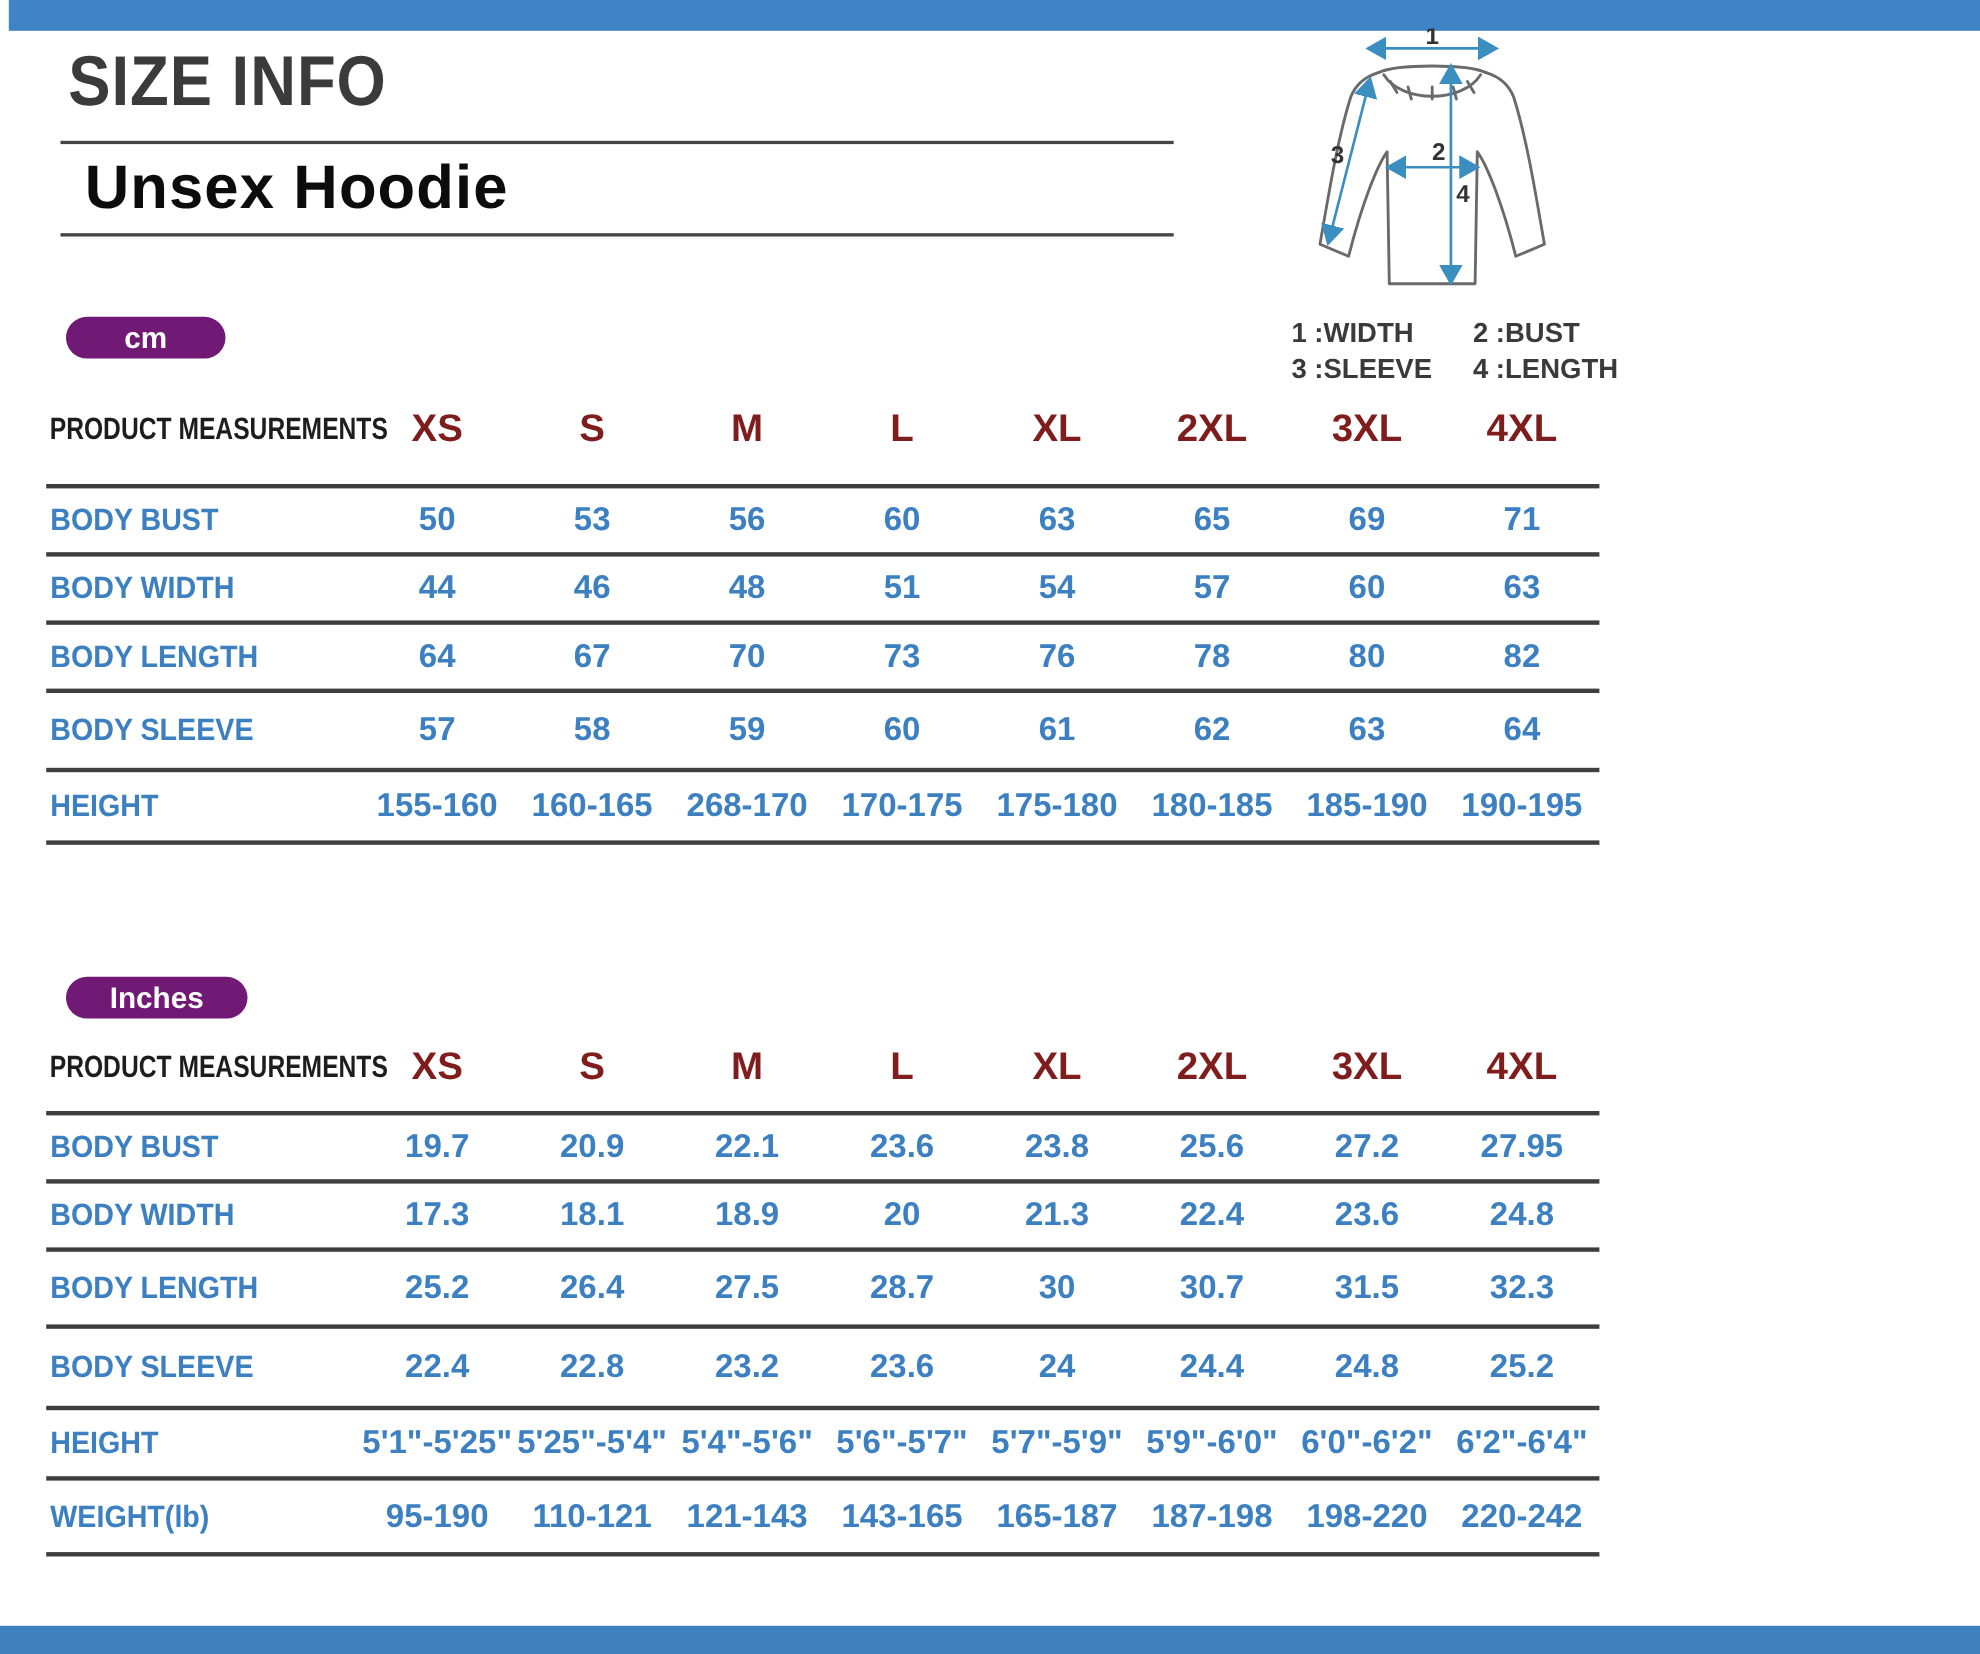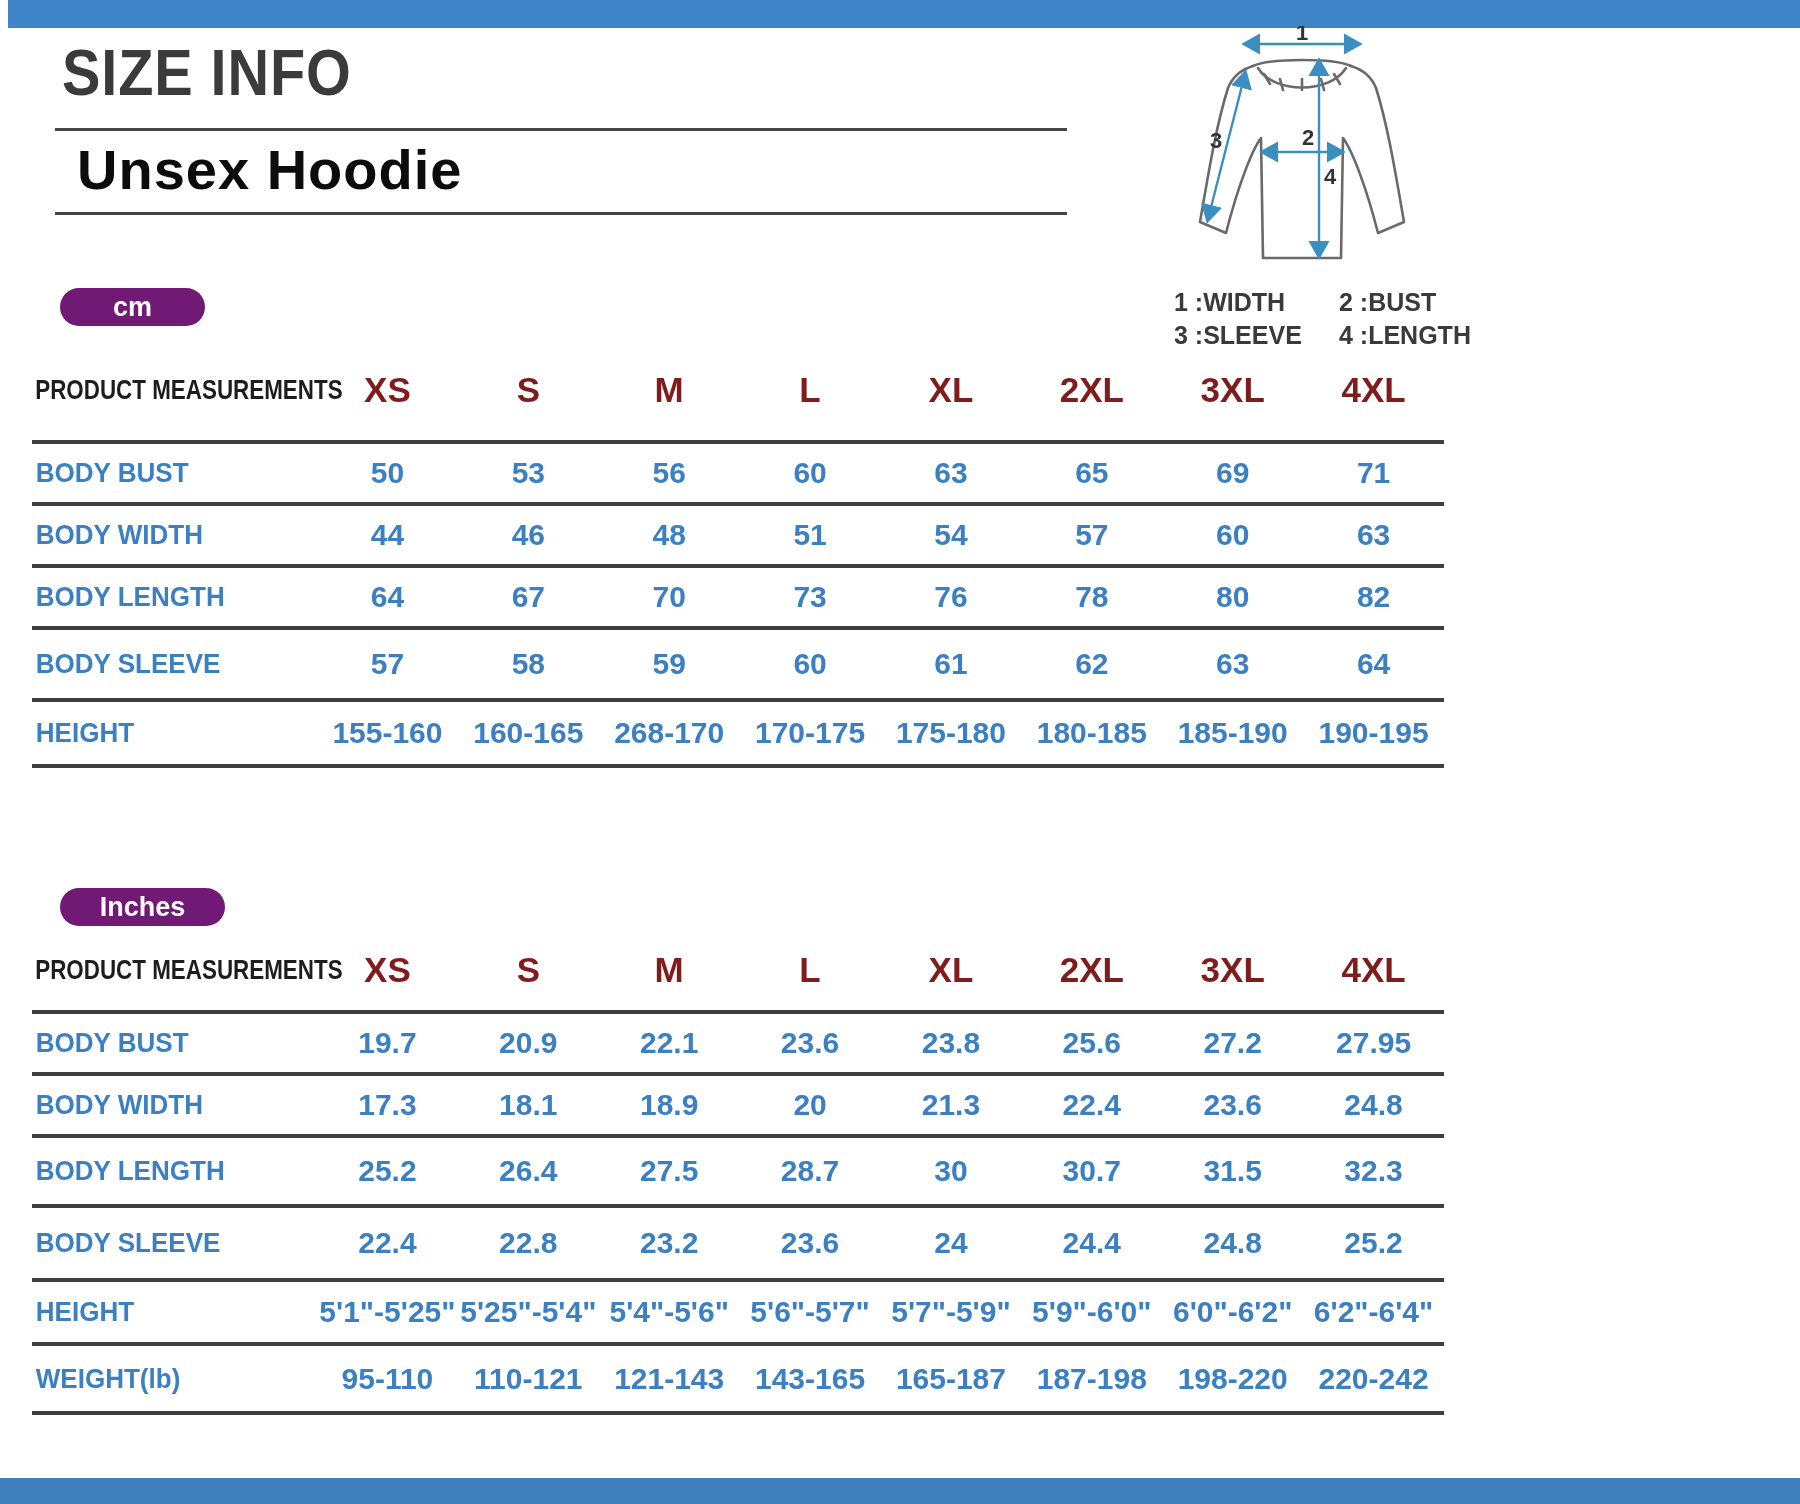--- a/index.html
+++ b/index.html
@@ -39,21 +39,21 @@
   .legend-row .c1{width:165px;margin-left:20px;}
   
   .unit-badge{
     position:absolute;left:60px;height:38px;border-radius:20px;
     background:#701a75;color:#ffffff;font-weight:bold;font-size:27px;
     display:flex;align-items:center;justify-content:center;
   }
   #badge-cm{top:288px;width:145px;}
   #badge-in{top:888px;width:165px;}
   
-  .size-table{position:absolute;left:32px;width:1412px;}
+  .size-table{position:absolute;left:42px;width:1412px;}
   #table-cm{top:340px;}
   #table-in{top:930px;}
   .trow{
     display:grid;
     grid-template-columns:285px repeat(8,1fr);
     align-items:center;
     border-bottom:4px solid #3e3e3e;
   }
   .trow.header{border-bottom:4px solid #3e3e3e;}
   .cell{
@@ -275,21 +275,21 @@
       <div class="cell">5'25"-5'4"</div>
       <div class="cell">5'4"-5'6"</div>
       <div class="cell">5'6"-5'7"</div>
       <div class="cell">5'7"-5'9"</div>
       <div class="cell">5'9"-6'0"</div>
       <div class="cell">6'0"-6'2"</div>
       <div class="cell">6'2"-6'4"</div>
     </div>
     <div class="trow" style="height: 65px;">
       <div class="cell lbl">WEIGHT(lb)</div>
-      <div class="cell">95-110</div>
+      <div class="cell">95-190</div>
       <div class="cell">110-121</div>
       <div class="cell">121-143</div>
       <div class="cell">143-165</div>
       <div class="cell">165-187</div>
       <div class="cell">187-198</div>
       <div class="cell">198-220</div>
       <div class="cell">220-242</div>
     </div>
   </div>
 

